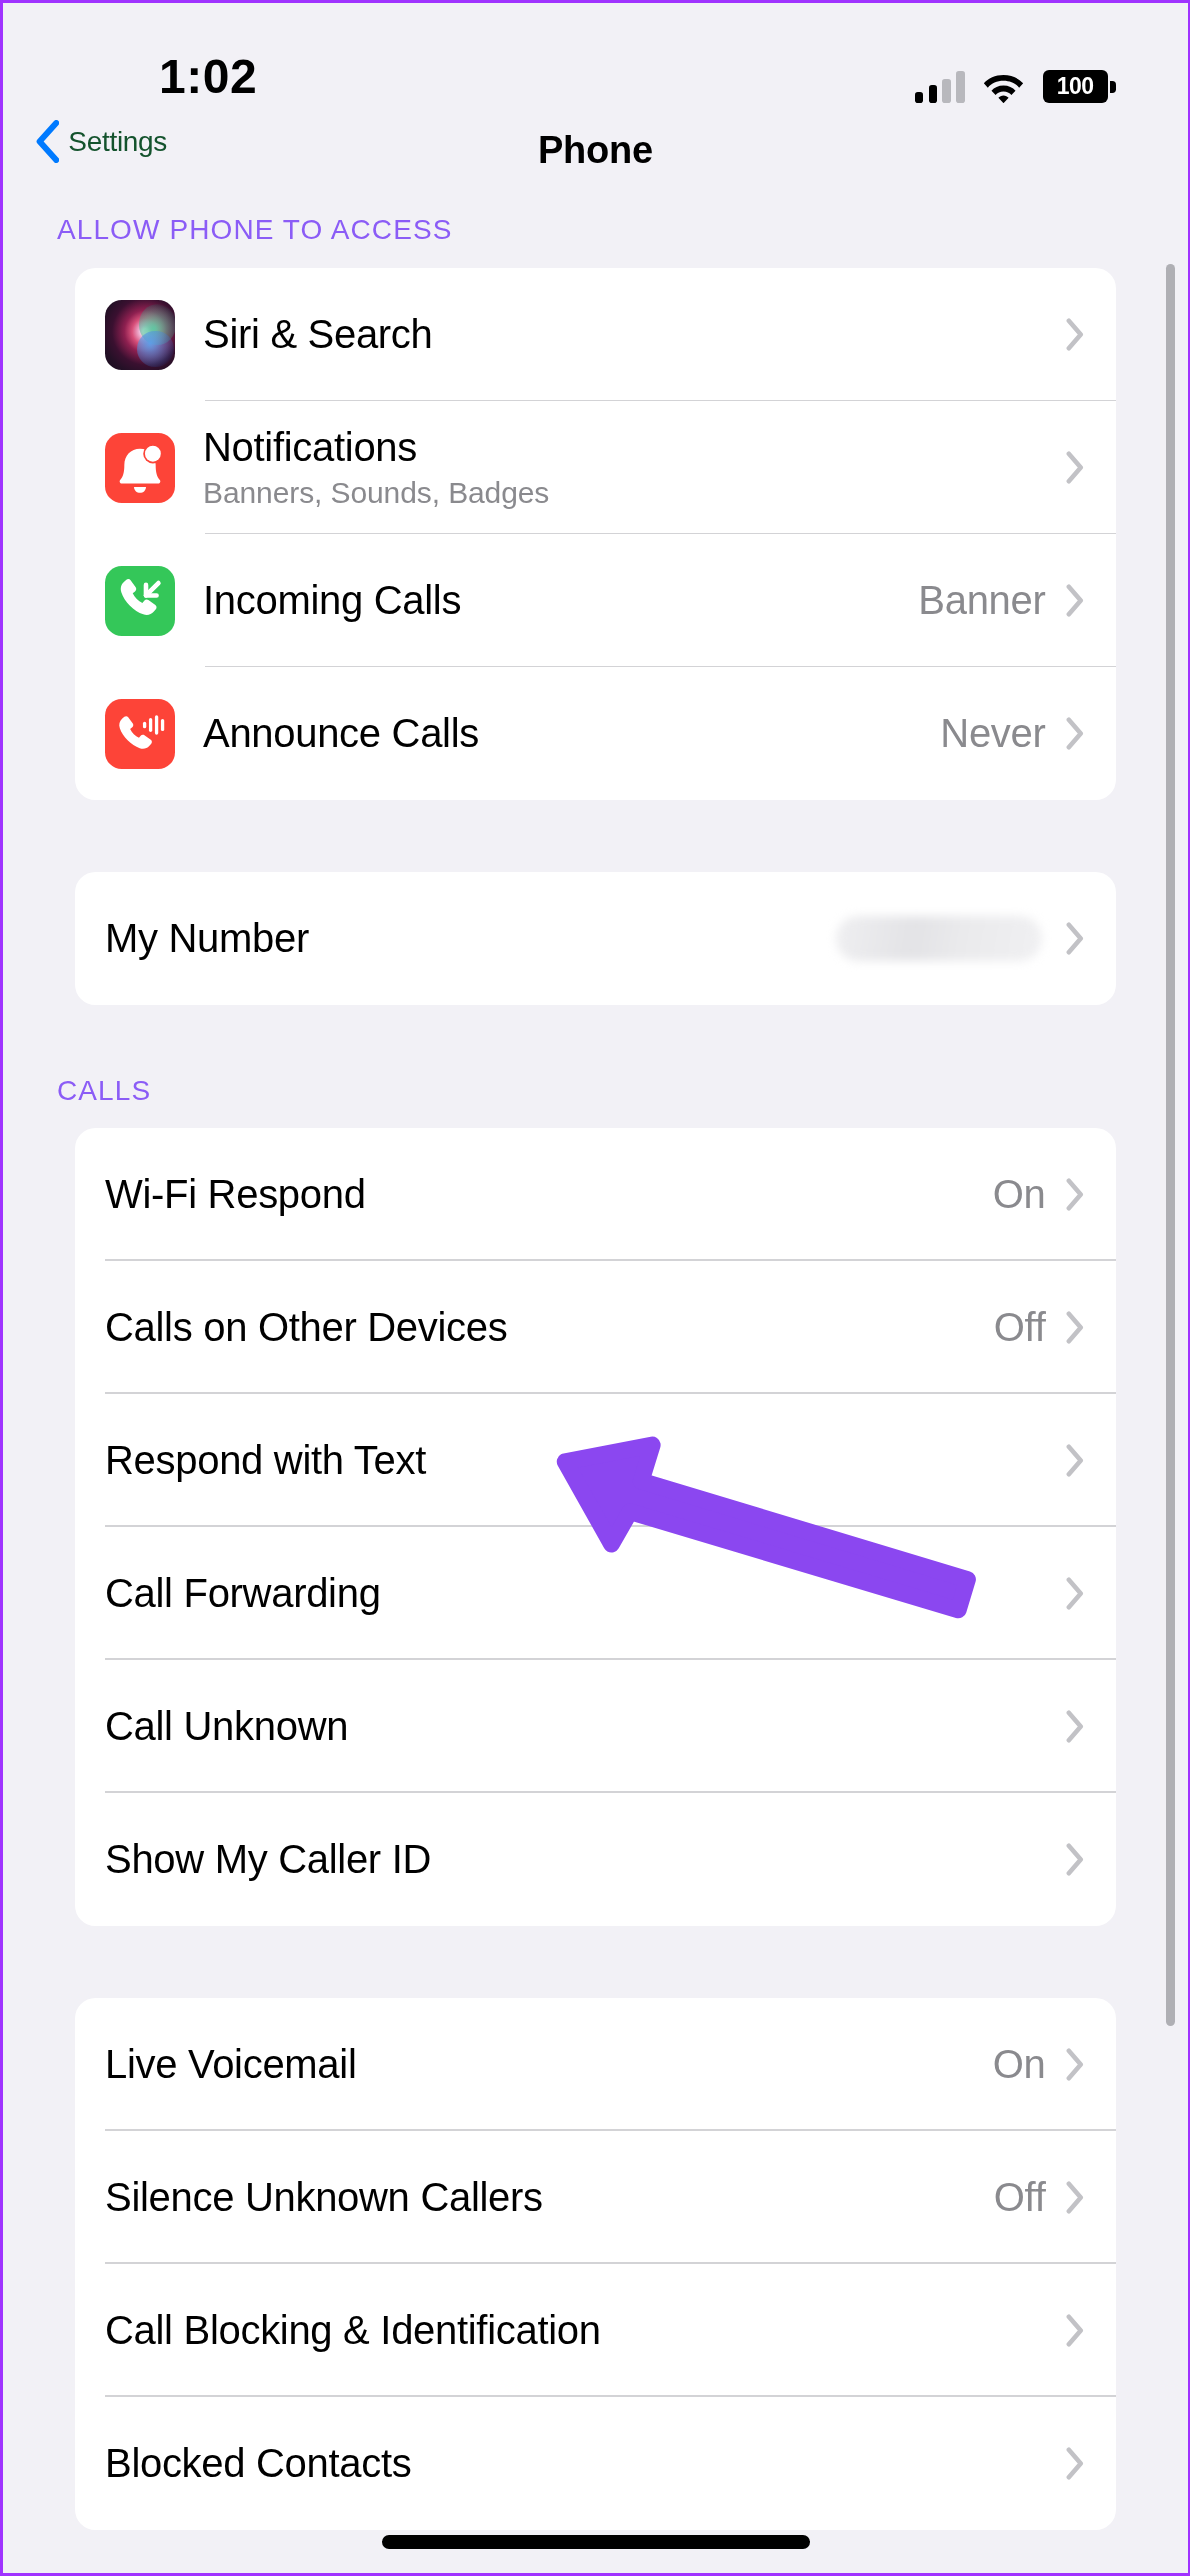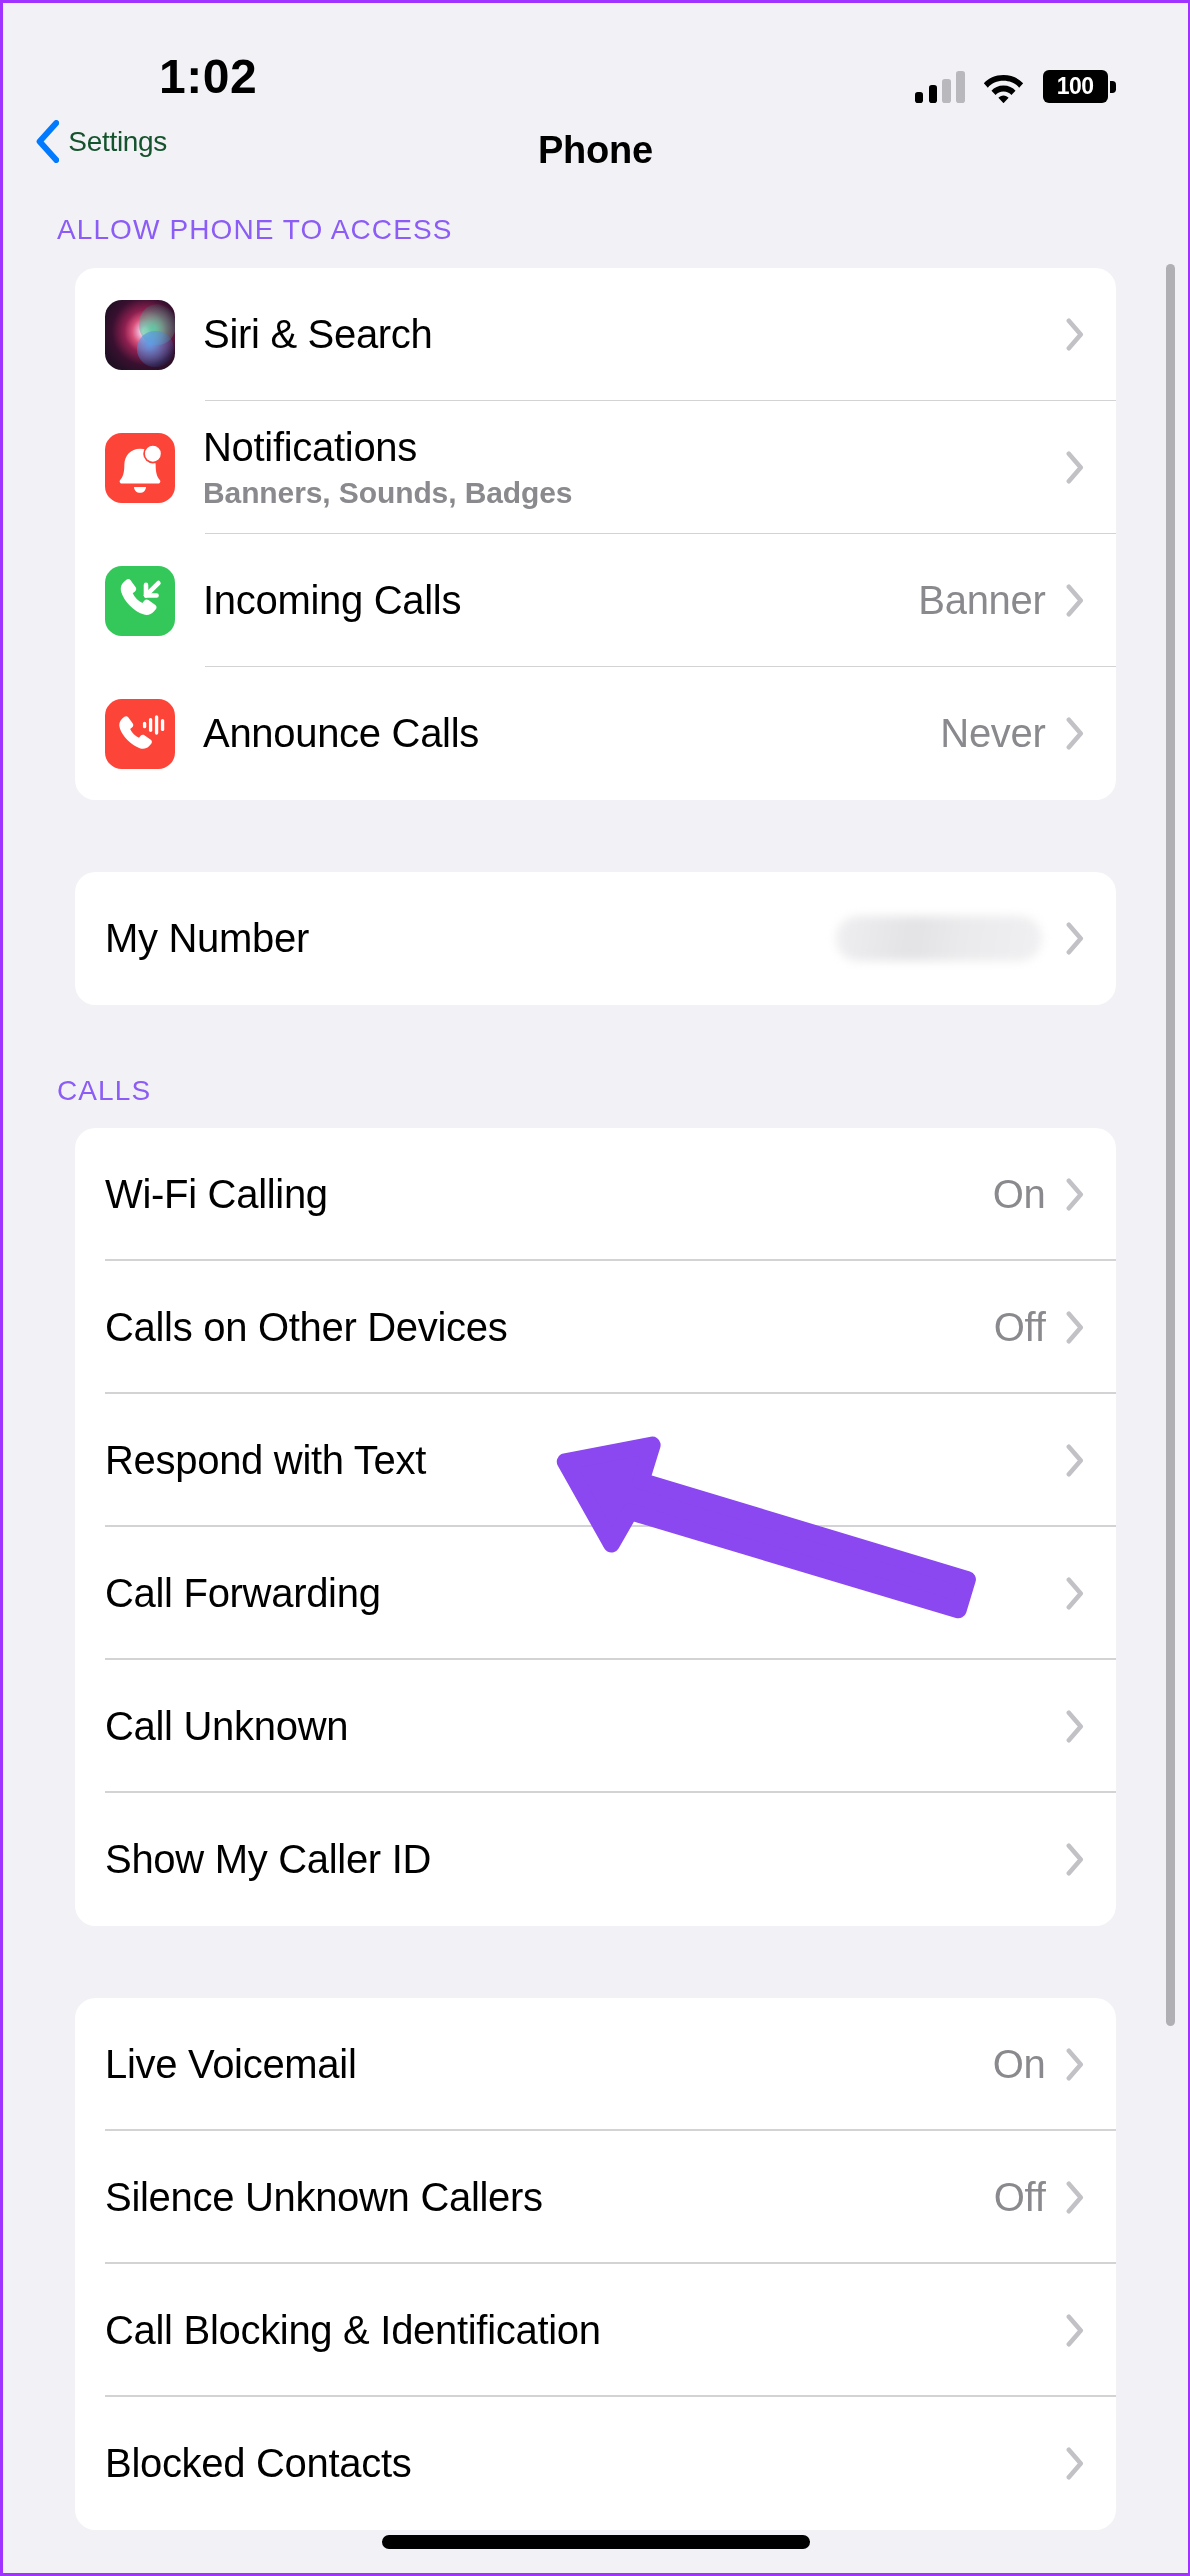--- a/index.html
+++ b/index.html
@@ -86,21 +86,21 @@
   .row.with-icon .sep { left:130px; }
   .row:last-child .sep { display:none; }
 
   .app-icon {
     width:70px; height:70px; border-radius:16.7px; margin-right:28px;
     flex:0 0 70px; position:relative; overflow:hidden;
   }
 
   .row-text { flex:1 1 auto; min-width:0; }
   .row-title { font-size:40px; color:#000; letter-spacing:-0.3px; line-height:1.08; }
-  .row-sub { font-size:30px; color:#8A8A8E; margin-top:7.4px; letter-spacing:-0.1px;font-weight:bold; }
+  .row-sub { font-size:30px; color:#8A8A8E; margin-top:7.4px; letter-spacing:-0.1px; }
   .row-value { font-size:40px; color:#8A8A8E; margin-right:20.4px; letter-spacing:-0.3px; white-space:nowrap; }
 
   .chev { width:18.5px; height:33px; flex:0 0 18.5px; margin-right:5.6px; }
 
   .blur-pill {
     width:206px; height:45px; border-radius:22px; margin-right:24px;
     background:linear-gradient(100deg,#EFEFF1 0%,#E3E3E6 38%,#EAEAEC 60%,#F0F0F2 100%);
     filter:blur(4.6px);
   }
 
@@ -271,21 +271,21 @@
 
       </div>
     </div>
 
     <div class="sec-header" style="margin-top:70px;">CALLS</div>
 
     <div class="card" style="margin-top:20.4px;">
 
       <div class="row">
         <div class="row-text">
-            <div class="row-title">Wi-Fi Calling</div>
+            <div class="row-title">Wi-Fi Respond</div>
           </div>
         <div class="row-value">On</div>
         <svg class="chev" viewBox="0 0 20 36">
             <path d="M3 3 L16 18 L3 33" fill="none" stroke="#C2C2C6" stroke-width="5" stroke-linecap="round" stroke-linejoin="round"></path>
           </svg>
         <div class="sep"></div>
       </div>
 
       <div class="row">
         <div class="row-text">

